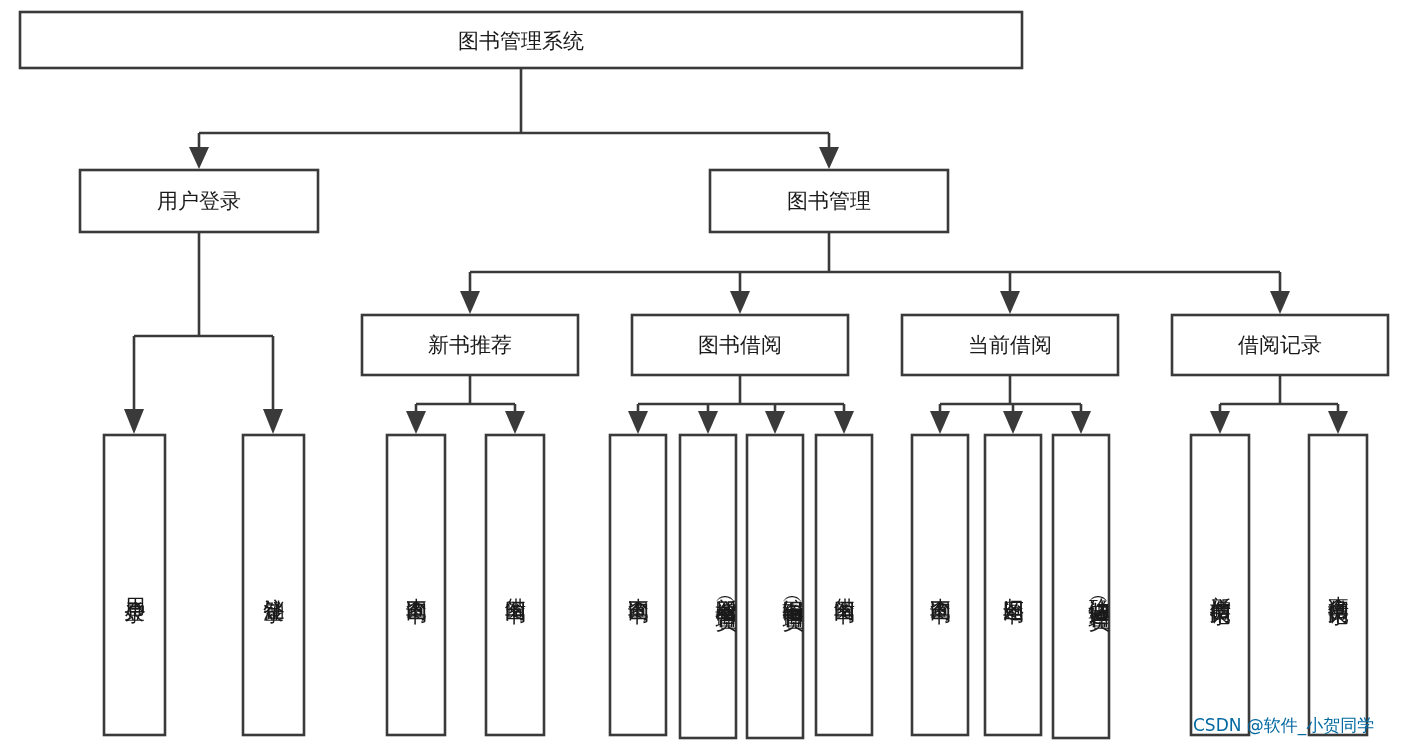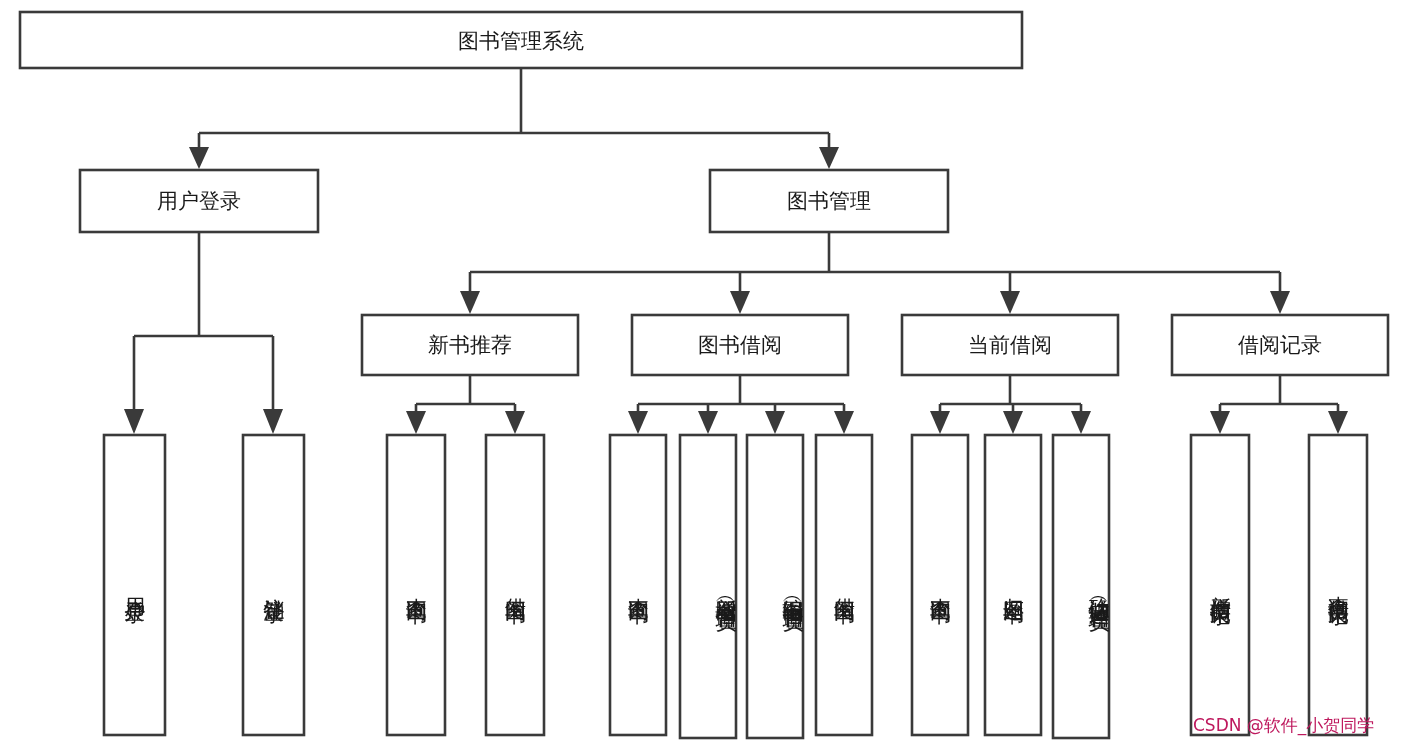--- a/index.html
+++ b/index.html
@@ -64,21 +64,21 @@
     justify-content: center;
     pointer-events: none;
   }
   .leaf-label.centered {
     align-items: center;
   }
   .watermark {
     position: absolute;
     font-family: "DejaVu Sans", "Liberation Sans", sans-serif;
     font-size: 17px;
-    color: #be185d;
+    color: #0369a1;
     white-space: nowrap;
     user-select: none;
   }
 </style>
 </head>
 <body>
 
 <div id="diagram-root">
 
   <svg id="flow" viewBox="0 0 1405 747" xmlns="http://www.w3.org/2000/svg">

